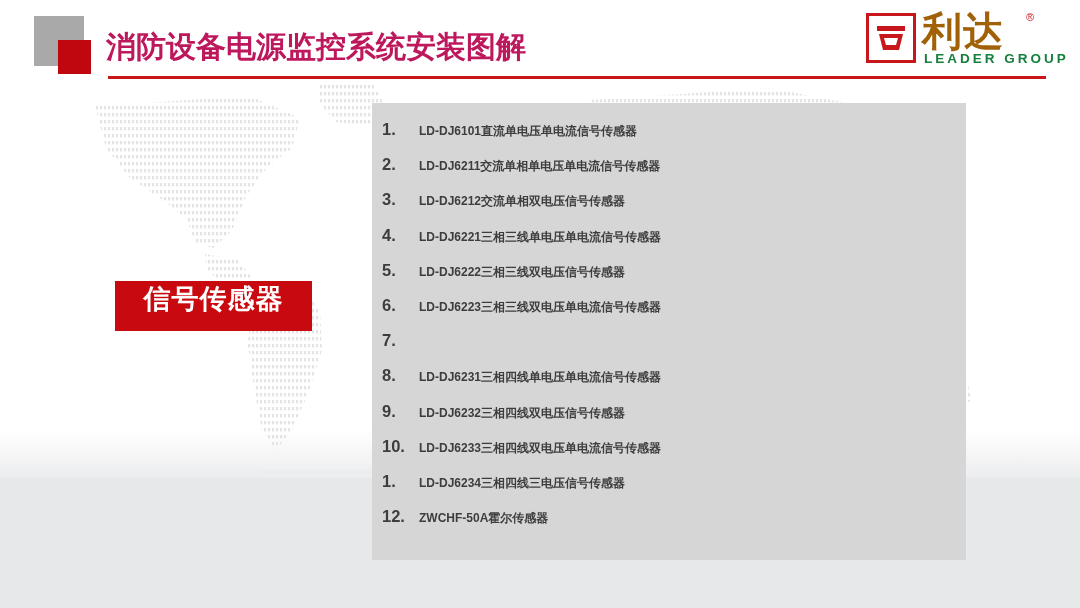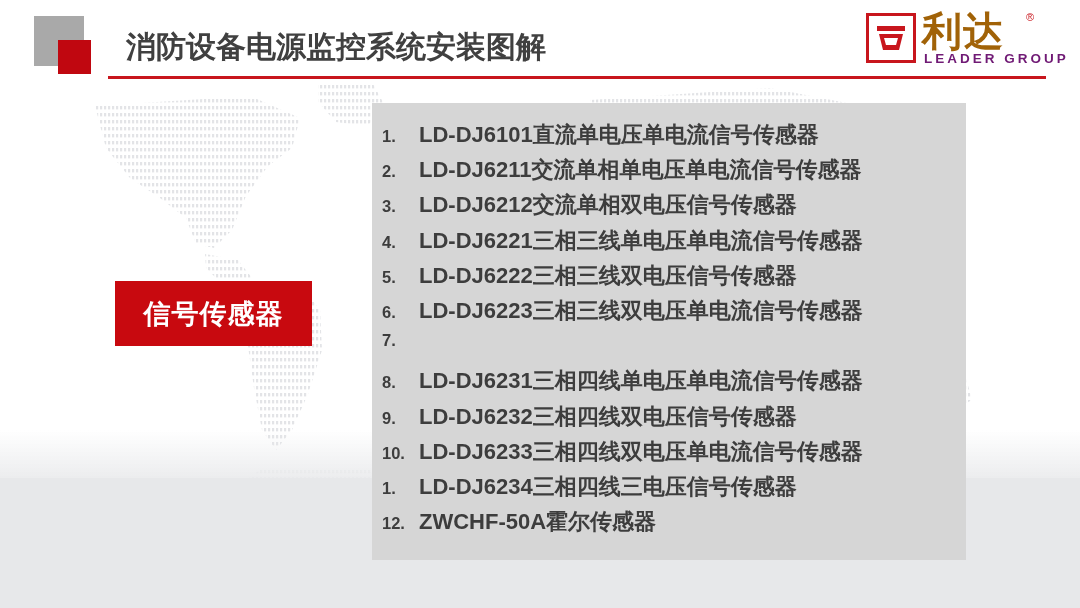--- a/index.html
+++ b/index.html
@@ -63,24 +63,24 @@
     background: #a9a9a9;
   }
   .deco-red {
     position: absolute;
     left: 58px; top: 40px;
     width: 33px; height: 34px;
     background: #c00710;
   }
   .slide-title {
     position: absolute;
-    left: 126px; top: 26px;
+    left: 106px; top: 26px;
     font-size: 30px;
     font-weight: bold;
-    color: #404040;
+    color: #be185d;
     letter-spacing: 0px;
     white-space: nowrap;
     line-height: 42px;
   }
   .header-rule {
     position: absolute;
     left: 108px; top: 76px;
     width: 938px; height: 3px;
     background: #c8161d;
   }
@@ -117,33 +117,33 @@
     position: absolute;
     left: 160px; top: 2px;
     font-size: 11px;
     color: #c8161d;
   }
   .logo-en {
     position: absolute;
     left: 58px; top: 42px;
     font-size: 13.5px;
     font-weight: bold;
-    color: #701a75;
+    color: #15803d;
     letter-spacing: 3.0px;
     white-space: nowrap;
   }
 
   
   .label-box {
     position: absolute;
     left: 115px; top: 281px;
-    width: 197px; height: 65px;
+    width: 197px; height: 50px;
     background: #c8090f;
     display: flex;
-    align-items: center;
+    align-items: flex-start;
     justify-content: center;
   }
   .label-text {
     font-size: 27px;
     font-weight: bold;
     color: #ffffff;
     letter-spacing: 1px;
     white-space: nowrap;
   }
 
@@ -168,21 +168,21 @@
   .item-num {
     width: 37px;
     flex: 0 0 37px;
     font-size: 16.5px;
     font-weight: bold;
     color: #3d3d3d;
     text-align: left;
     white-space: nowrap;
   }
   .item-text {
-    font-size: 22px;
+    font-size: 12px;
     font-weight: bold;
     color: #3d3d3d;
     white-space: nowrap;
     letter-spacing: 0px;
   }
 </style>
 </head>
 <body>
 
 <div id="slide">

